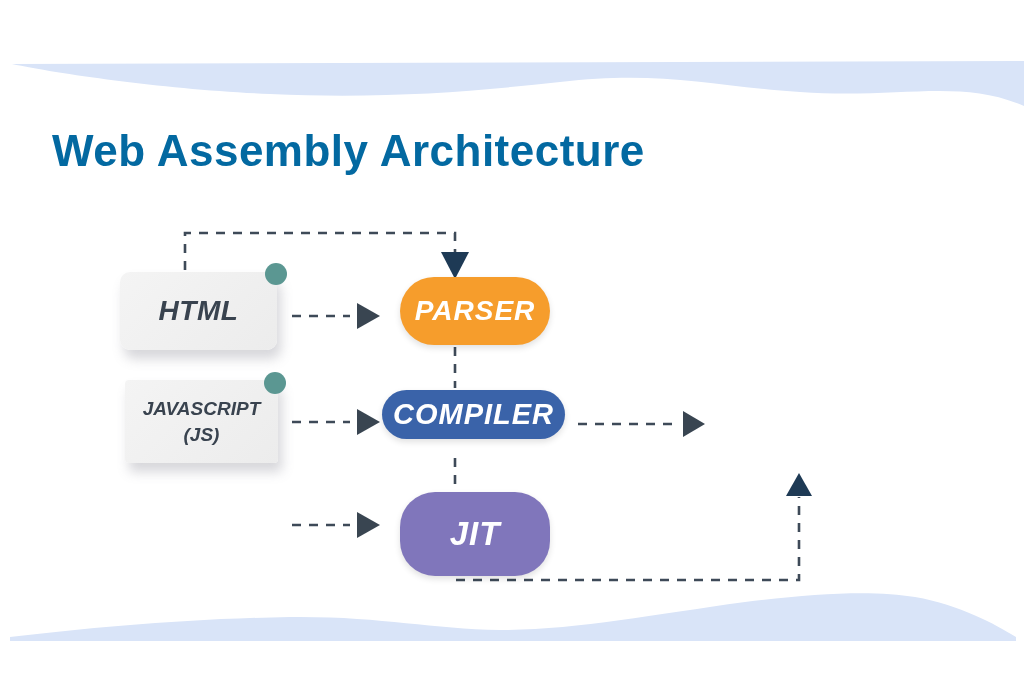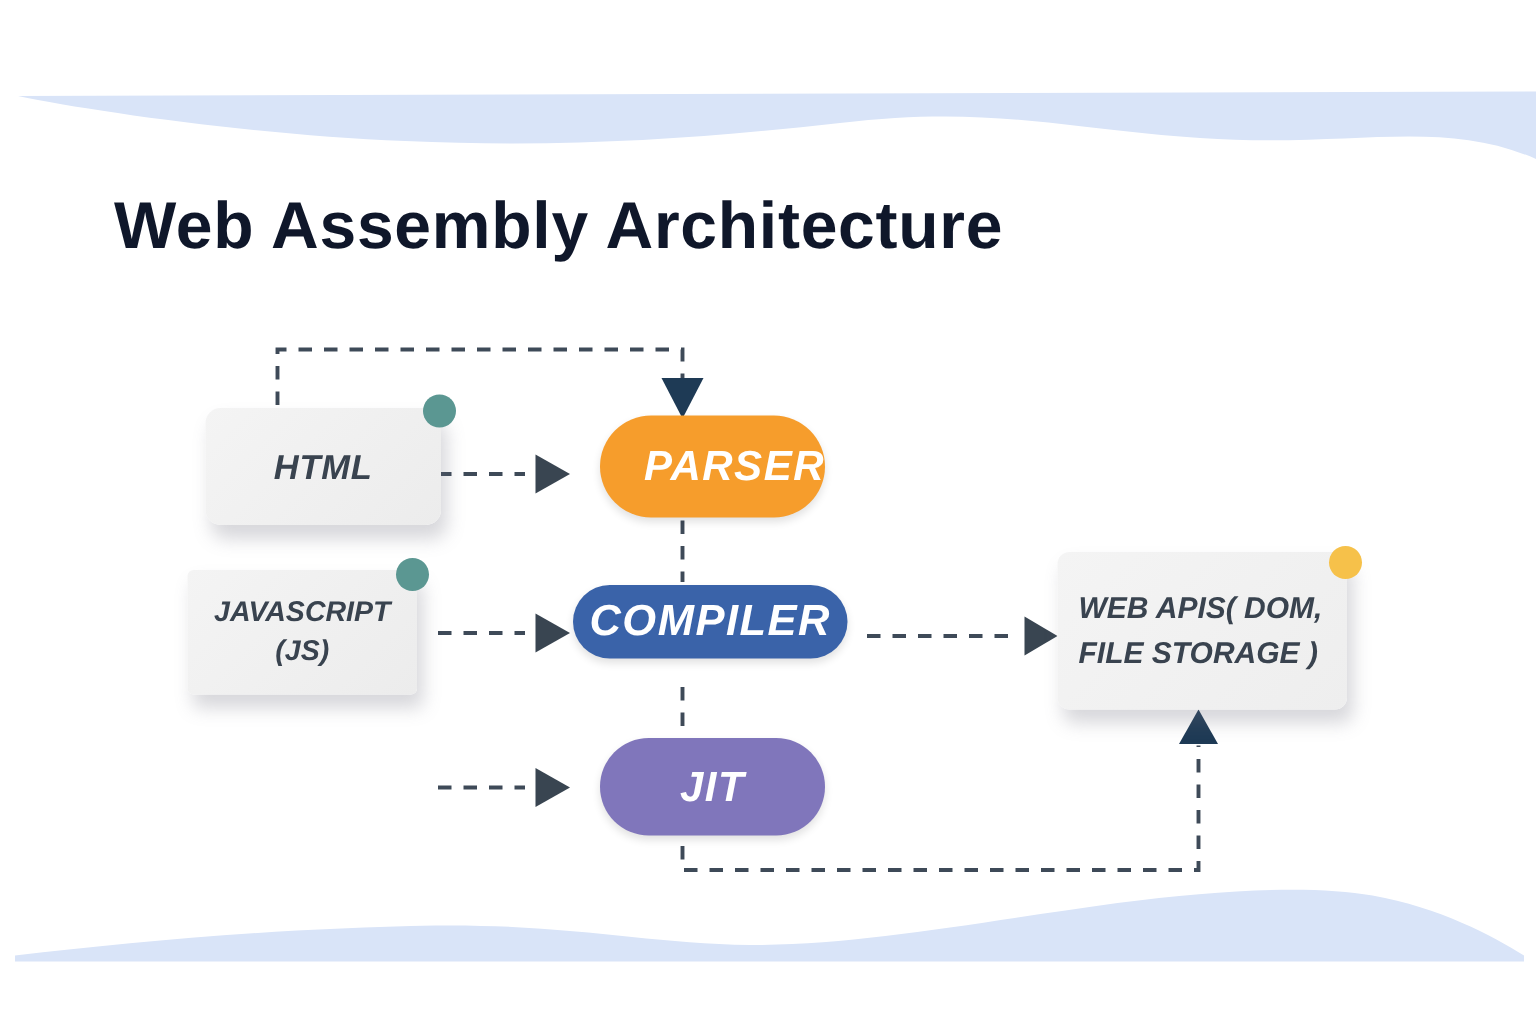--- a/index.html
+++ b/index.html
@@ -12,26 +12,26 @@
     overflow: hidden;
     font-family: "Liberation Sans", sans-serif;
   }
   svg.layer {
     position: absolute;
     left: 0; top: 0;
     width: 1024px; height: 683px;
   }
   .title {
     position: absolute;
-    left: 76px;
+    left: 52px;
     top: 126px;
     font-size: 44px;
     font-weight: bold;
     letter-spacing: 0.5px;
-    color: #0f172a;
+    color: #0369a1;
     white-space: nowrap;
   }
   .node {
     position: absolute;
     display: flex;
     flex-direction: column;
     align-items: center;
     justify-content: center;
     text-align: center;
   }
@@ -50,30 +50,30 @@
   }
   .dot-teal { background: #5B9792; }
   .dot-yellow { background: #F6C14A; }
   .pill {
     color: #ffffff;
     font-style: italic;
     font-weight: bold;
     letter-spacing: 1px;
     box-shadow: 0 3px 6px rgba(0,0,0,0.12);
   }
-  .pill-parser  { background: #F69D2C; align-items: flex-end; }
+  .pill-parser  { background: #F69D2C; }
   .pill-compiler{ background: #3A63A9; }
   .pill-jit     { background: #8076BB; }
 
-  #node-html        { left:137px; top:272px; width:157px; height:78px; border-radius:10px; font-size:23px; letter-spacing:0.5px; }
+  #node-html        { left:120px; top:272px; width:157px; height:78px; border-radius:10px; font-size:28px; letter-spacing:0.5px; }
   #node-javascript  { left:125px; top:380px; width:153px; height:83px; border-radius:4px;  font-size:19px; line-height:1.35; }
   #node-webassembly { left:128px; top:483px; width:150px; height:84px; border-radius:10px; font-size:19px; }
   #node-parser      { left:400px; top:277px; width:150px; height:68px; border-radius:34px; font-size:28px; }
   #node-compiler    { left:382px; top:390px; width:183px; height:49px; border-radius:33px; font-size:29px; }
-  #node-jit         { left:400px; top:492px; width:150px; height:65px; border-radius:35px; font-size:28px;align-items:center; }
+  #node-jit         { left:400px; top:492px; width:150px; height:84px; border-radius:35px; font-size:33px;align-items:center; }
   #node-webapis {
     left:705px; top:368px; width:193px; height:105px; border-radius:8px;
     background: linear-gradient(135deg, #f4f4f4 0%, #eeeeee 100%);
     box-shadow: 4px 9px 12px rgba(110,110,125,0.28);
     color: #39434F;
     font-style: italic;
     font-weight: bold;
     font-size: 20px;
     line-height: 1.5;
     align-items: flex-start;
@@ -128,19 +128,14 @@
   </div>
 
   <div class="node pill pill-compiler" id="node-compiler">
     <span class="line">COMPILER</span>
   </div>
 
   <div class="node pill pill-jit" id="node-jit">
     <span class="line">JIT</span>
   </div>
 
-  <div class="node" id="node-webapis">
-    <span class="dot dot-yellow" style="right:-10px; top:-4px;"></span>
-    <span class="line">WEB APIS( DOM,</span>
-    <span class="line">FILE STORAGE )</span>
-  </div>
 
 </div>
 
 </body></html>

